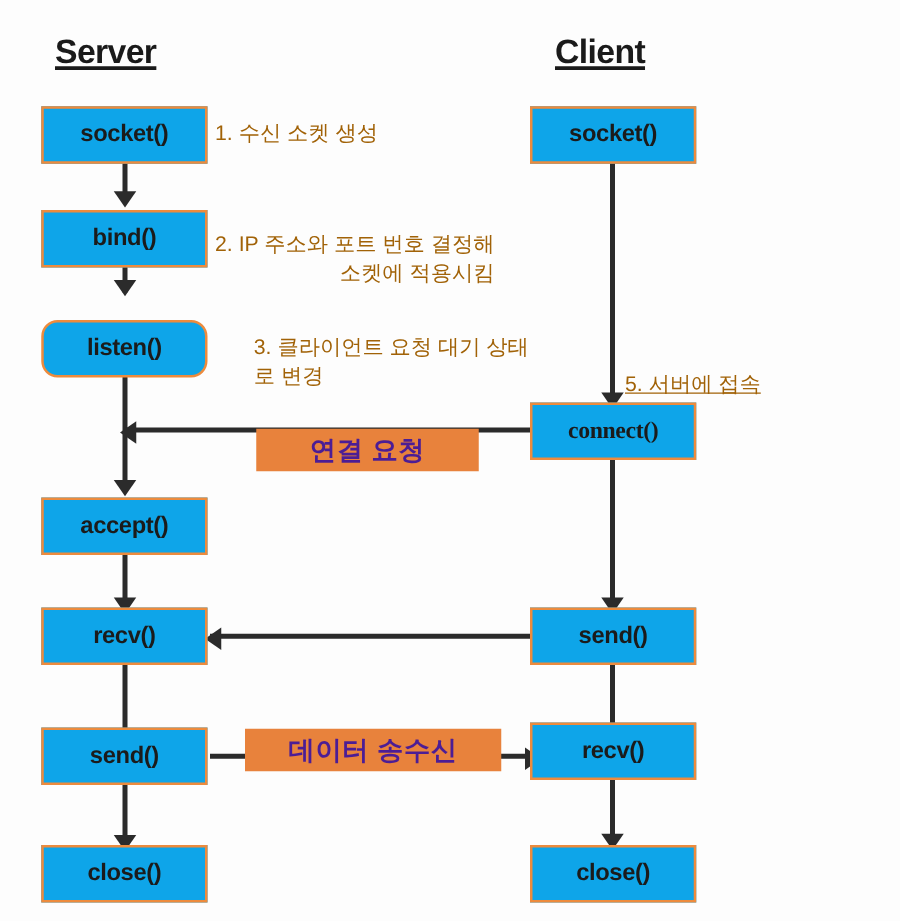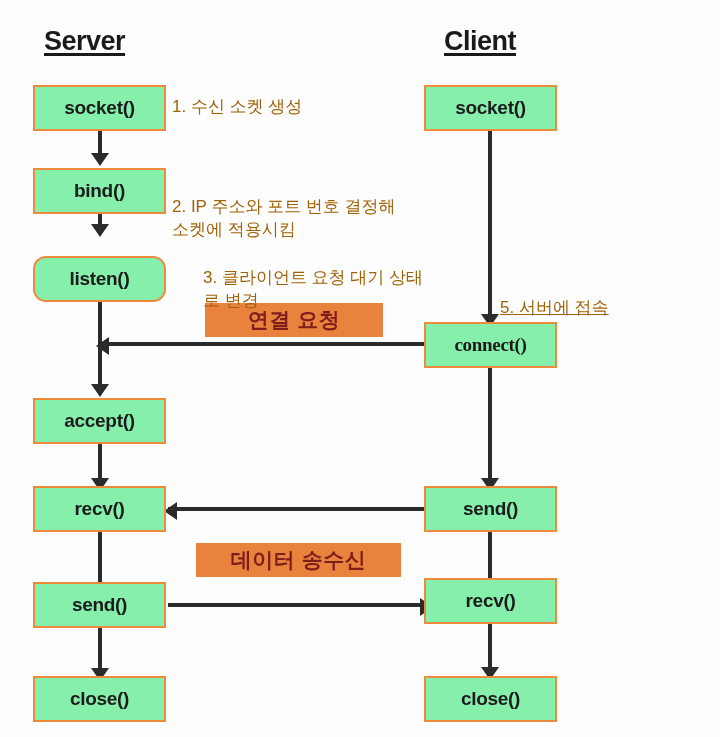--- a/index.html
+++ b/index.html
@@ -30,21 +30,21 @@
     text-decoration-thickness: 3px;
     white-space: nowrap;
   }
   #title-server { left: 44px; top: 26px; }
   #title-client { left: 444px; top: 26px; }
 
   
   .node {
     position: absolute;
     box-sizing: border-box;
-    background: #86efac;
+    background: #0ea5e9;
     border: 2.5px solid #ED8B3D;
     display: flex;
     align-items: center;
     justify-content: center;
     font-size: 19px;
     font-weight: bold;
     color: #1b1b1b;
     letter-spacing: -0.3px;
     z-index: 4;
   }
@@ -88,28 +88,29 @@
     border-bottom: 9px solid transparent;
     border-left: 13px solid #2b2b2b;
     z-index: 2;
   }
 
   
   .banner {
     position: absolute;
     box-sizing: border-box;
     background: #E8823C;
-    color: #7f1d1d;
+    color: #4c1d95;
     font-size: 21px;
     font-weight: bold;
     display: flex;
     align-items: center;
     justify-content: center;
     letter-spacing: 0.5px;
     z-index: 5;
+    margin-top: 40px;
   }
 
   
   .note {
     position: absolute;
     color: #a16207;
     font-size: 17px;
     line-height: 1.35;
     white-space: pre-line;
     z-index: 6;
@@ -171,19 +172,19 @@
   <div class="node" style="left:424px; top:85px; width:133px; height:46px;">socket()</div>
   <div class="node" style="left:424px; top:322px; width:133px; height:46px;font-family:Liberation Serif, serif;">connect()</div>
   <div class="node" style="left:424px; top:486px; width:133px; height:46px;">send()</div>
   <div class="node" style="left:424px; top:578px; width:133px; height:46px;">recv()</div>
   <div class="node" style="left:424px; top:676px; width:133px; height:46px;">close()</div>
 
   <div class="banner" style="left:205px; top:303px; width:178px; height:34px;">연결 요청</div>
   <div class="banner" style="left:196px; top:543px; width:205px; height:34px;">데이터 송수신</div>
 
   <div class="note" style="left:172px; top:96px;">1. 수신 소켓 생성</div>
-  <div class="note" style="left:172px; top:196px;">2. IP 주소와 포트 번호 결정해
+  <div class="note" style="left:172px; top:185px;text-align:right;">2. IP 주소와 포트 번호 결정해
 소켓에 적용시킴</div>
   <div class="note" style="left:172px; top:267px;margin-left:31px;">3. 클라이언트 요청 대기 상태
 로 변경</div>
   <div class="note" style="left:500px; top:297px;text-decoration:underline;">5. 서버에 접속</div>
 
 </div>
 
 </body></html>

